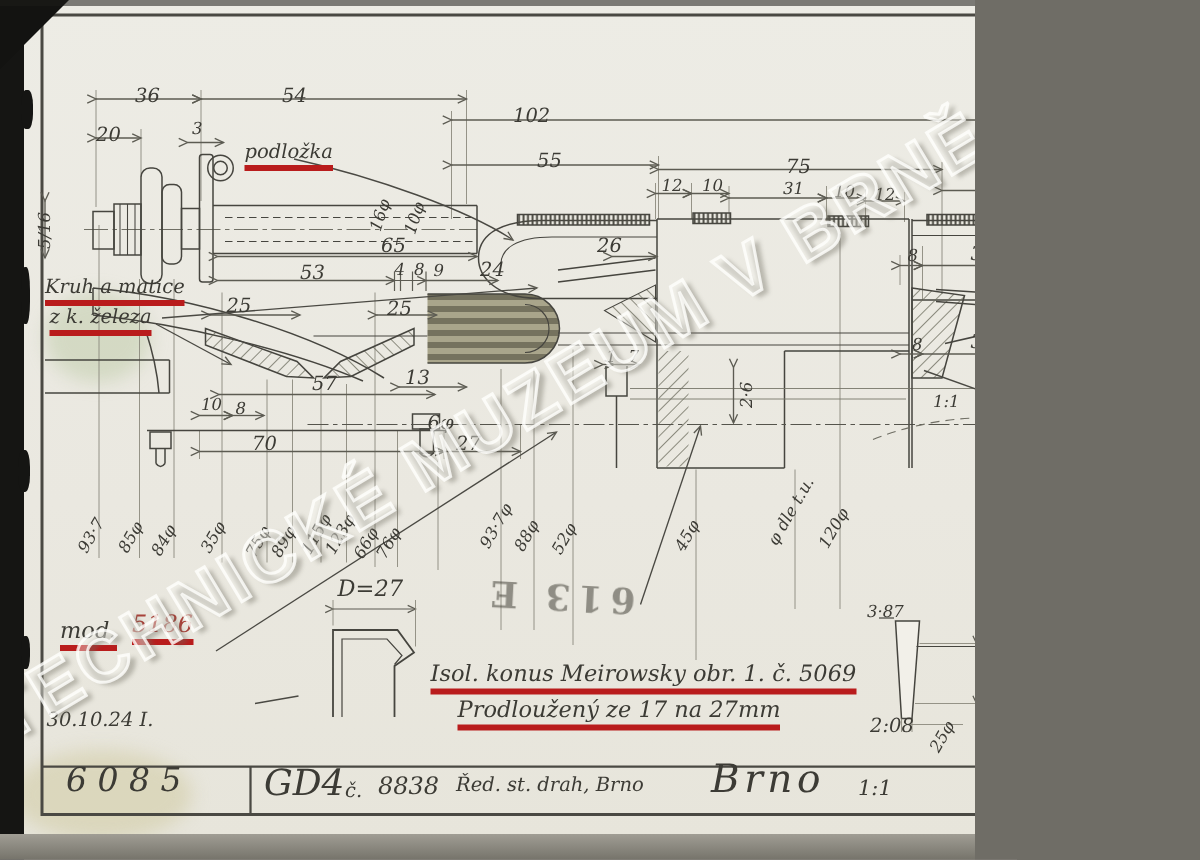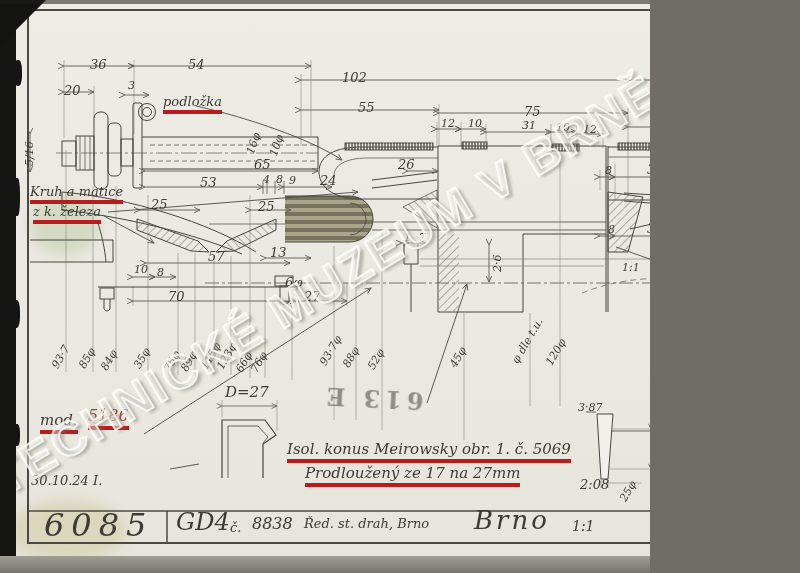--- a/index.html
+++ b/index.html
@@ -275,21 +275,21 @@
   <span class="hw u" style="left:287px;top:442px;font-size:15px">Isol. konus Meirowsky obr. 1. č. 5069</span>
   <span class="hw u" style="left:305px;top:466px;font-size:15px">Prodloužený ze 17 na 27mm</span>
   <span class="hw" style="left:692px;top:260px;font-size:15px">Mod.</span>
   <span class="hw red" style="left:674px;top:280px;font-size:22px;transform:rotate(-4deg)">5185</span>
   <span class="hw u" style="left:668px;top:419px;font-size:14px">88 sur. lamel</span>
   <span class="hw u" style="left:668px;top:442px;font-size:14px">67 mm dlouhých</span>
   <span class="hw u" style="left:668px;top:465px;font-size:14px">Isolace 0·6mm</span>
 
   <span class="abs" id="stamp">613 E</span>
 
-  <span class="hw" style="left:44px;top:509px;font-size:32px;letter-spacing:7px">6085</span>
+  <span class="hw" style="left:44px;top:509px;font-size:22px;letter-spacing:7px">6085</span>
   <span class="hw" style="left:176px;top:510px;font-size:24px">GD4</span>
   <span class="hw" style="left:230px;top:521px;font-size:13px">č.</span>
   <span class="hw" style="left:252px;top:516px;font-size:16px">8838</span>
   <span class="hw" style="left:304px;top:517px;font-size:13px">Řed. st. drah, Brno</span>
   <span class="hw" style="left:474px;top:507px;font-size:26px;letter-spacing:3px">Brno</span>
   <span class="hw" style="left:572px;top:519px;font-size:14px">1:1</span>
 
   <div class="abs" id="watermark">TECHNICKÉ MUZEUM V BRNĚ</div>
 
   <div class="abs edge" id="edge-left"></div>

